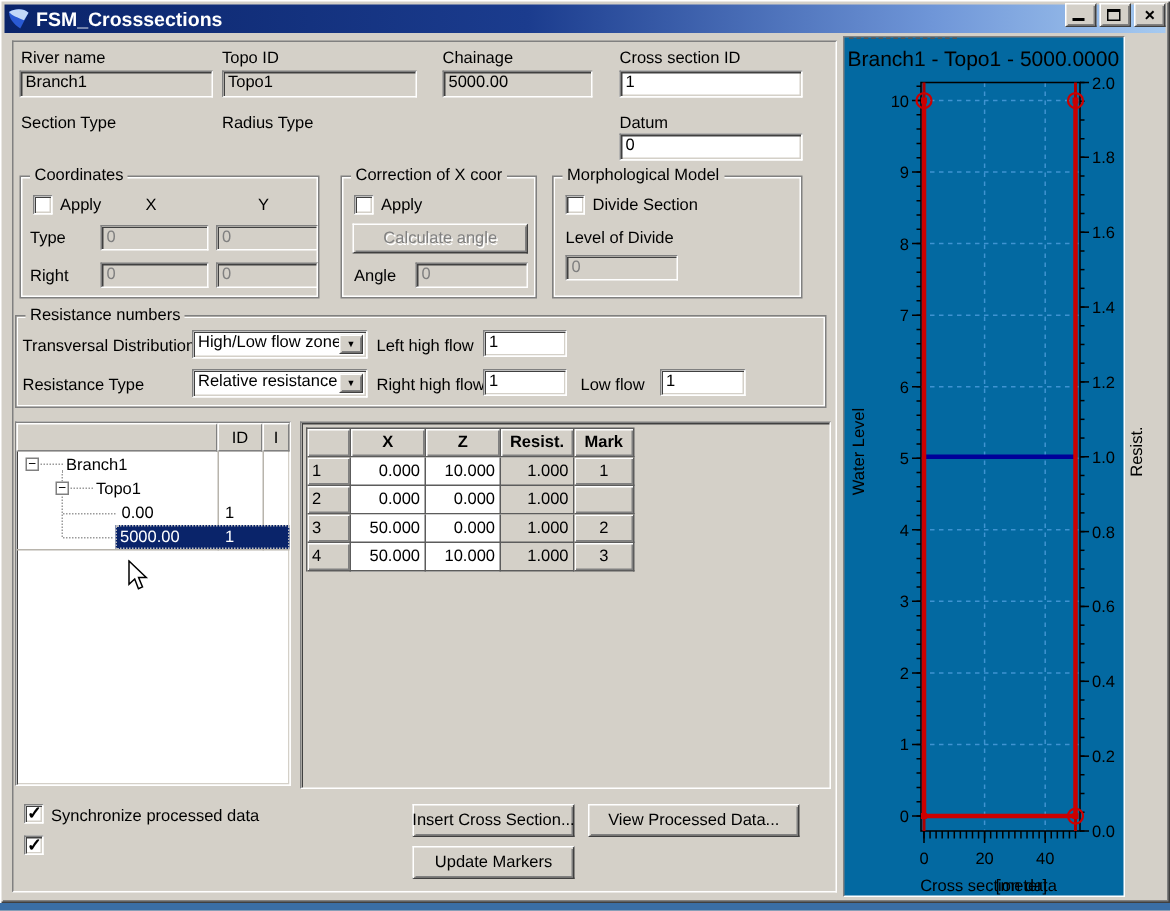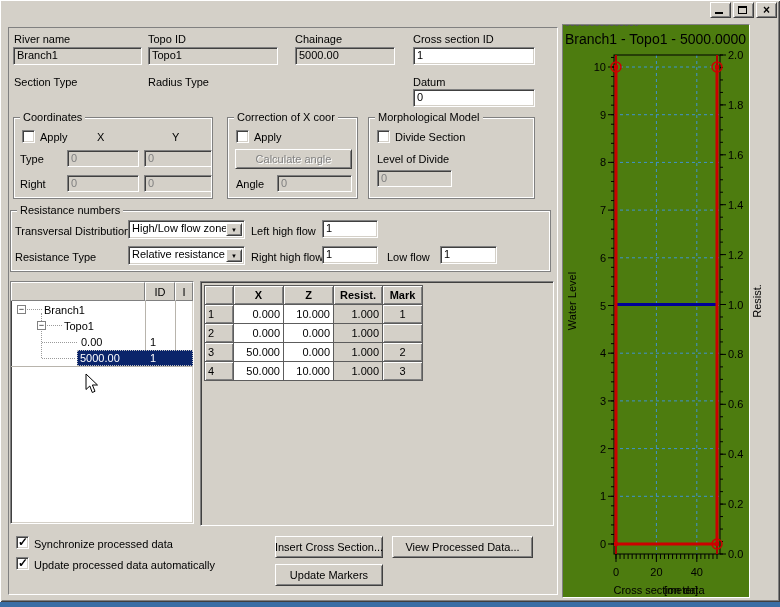--- a/index.html
+++ b/index.html
@@ -47,32 +47,39 @@
   .hline{position:absolute;height:1px;background:#b8b4ac}
   .sel{position:absolute;background:#0a246a;color:#fff;outline:1px dotted #c0c0c0;outline-offset:-1px}
   .grid{position:absolute;display:grid;grid-template-columns:29px 50px 50px 49px 40px;grid-auto-rows:19px;
     border-top:1px solid #5c5c5c;border-left:1px solid #5c5c5c}
   .tc{border-right:1px solid #5c5c5c;border-bottom:1px solid #5c5c5c;display:flex;align-items:center;overflow:hidden;white-space:nowrap}
   .th{background:#d4d0c8;font-weight:bold;justify-content:center;box-shadow:inset 1px 1px 0 #fff,inset -1px -1px 0 #808080}
   .trh{background:#d4d0c8;padding-left:3px;box-shadow:inset 1px 1px 0 #fff,inset -1px -1px 0 #808080}
   .tnum{background:#fff;justify-content:flex-end;padding-right:3px}
   .tres{background:#d4d0c8;justify-content:flex-end;padding-right:3px}
   .tmark{background:#d4d0c8;justify-content:center;box-shadow:inset 1px 1px 0 #fff,inset -1px -1px 0 #808080}
-  .chartpanel{position:absolute;left:562px;top:24px;width:188px;height:574px;background:#4d7c0f;
+  .chartpanel{position:absolute;left:562px;top:24px;width:188px;height:574px;background:#0369a1;
     border:1px solid;border-color:#808080 #fff #fff #808080}
   .chart-title{position:absolute;left:2px;top:6px;width:211px;font-size:14px;white-space:nowrap;overflow:hidden}
   .chart-topdash{position:absolute;left:3px;top:0;width:72px;border-top:1px dashed #555}
   svg text{font-family:"Liberation Sans",sans-serif}
   .cursor{position:absolute;left:85px;top:373px}
 </style>
 </head>
 <body>
 
 <div class="window">
 
+  <div class="titlebar">
+    <svg width="15" height="15" viewBox="0 0 15 15">
+      <path d="M1,3 C5,0.5 11,0.5 14,3.5 L8.5,14 C4,11 1,7.5 1,3 Z" fill="#2a5ad4"></path>
+      <path d="M1,3 C5,0.5 11,0.5 14,3.5 L11,8.5 C6.5,6.5 3,5.5 1,3 Z" fill="#c2d8f8"></path>
+    </svg>
+    <span class="title-text">FSM_Crosssections</span>
+  </div>
   <div class="wbtns">
     <div class="wbtn">
         <div class="glyph-min"></div>
       </div>
     <div class="wbtn">
         <div class="glyph-max"></div>
       </div>
     <div class="wbtn">
         <div class="glyph-close">×</div>
       </div>
@@ -218,21 +225,20 @@
     </div>
   </div>
 
   <div class="cb" style="left:16px;top:536px">
       <span>✓</span>
     </div>
   <div class="lbl" style="left:34px;top:538px">Synchronize processed data</div>
   <div class="cb" style="left:16px;top:557px">
       <span>✓</span>
     </div>
-  <div class="lbl" style="left:34px;top:559px">Update processed data automatically</div>
   <div class="btn" style="left:275px;top:536px;width:108px;height:22px">Insert Cross Section...</div>
   <div class="btn" style="left:392px;top:536px;width:141px;height:22px">View Processed Data...</div>
   <div class="btn" style="left:275px;top:564px;width:108px;height:22px">Update Markers</div>
 
   <div class="chartpanel">
     <div class="chart-topdash"></div>
     <div class="chart-title">Branch1 - Topo1 - 5000.0000</div>
     <svg id="plot" width="213" height="572">
         <line x1="51" y1="471.3" x2="157" y2="471.3" stroke="#3f93d1" stroke-width="1" stroke-dasharray="3,3"></line>
         <line x1="51" y1="423.6" x2="157" y2="423.6" stroke="#3f93d1" stroke-width="1" stroke-dasharray="3,3"></line>

